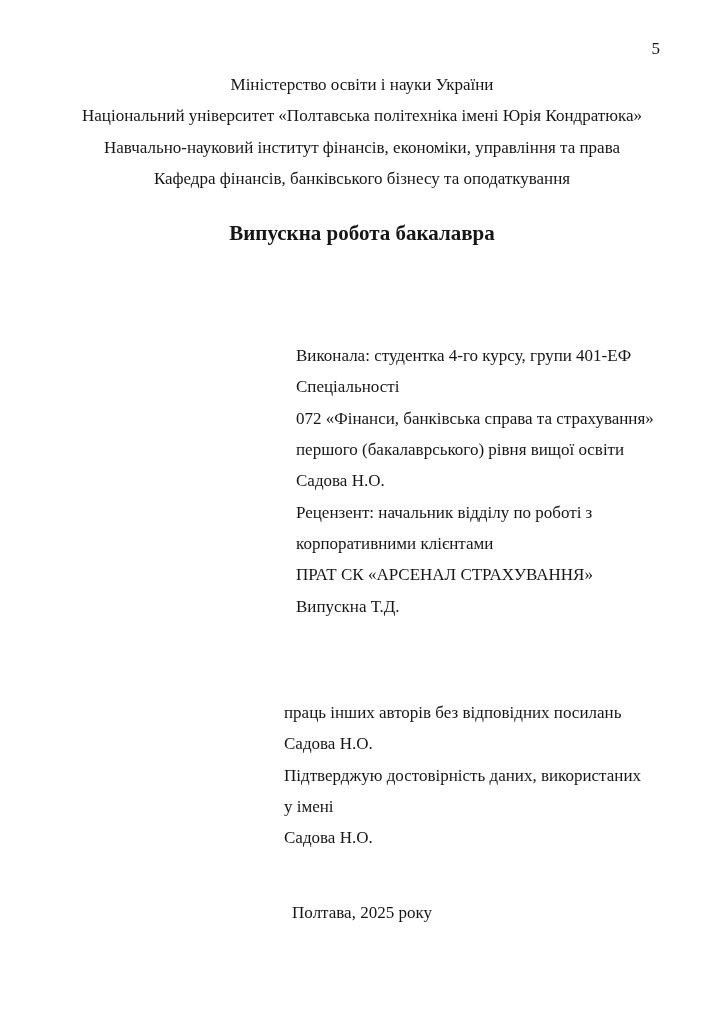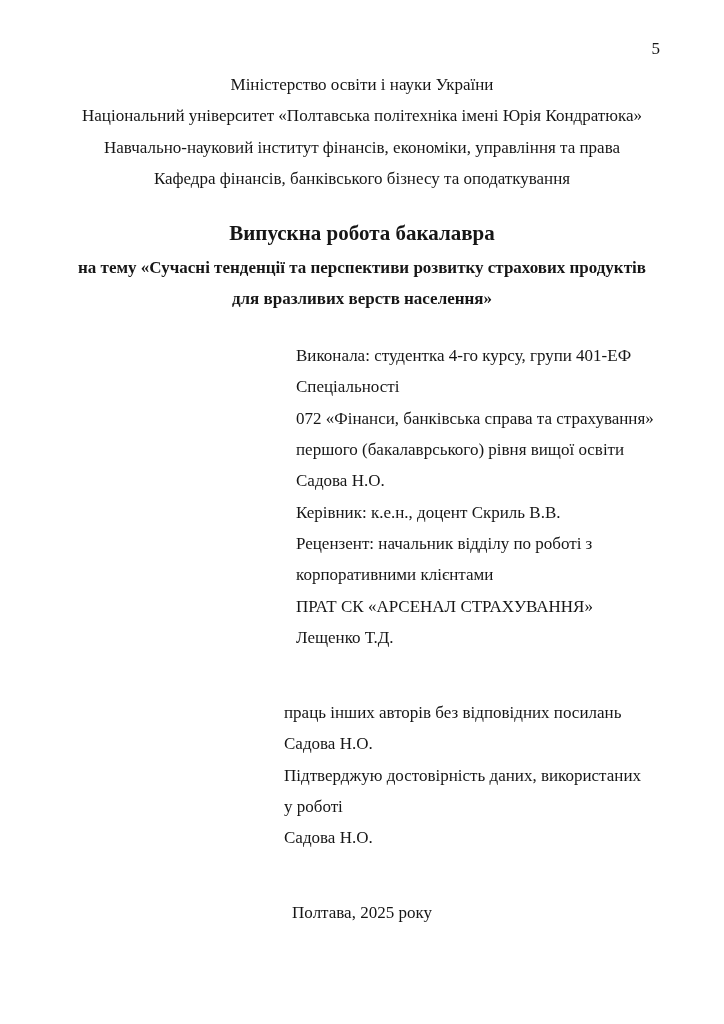--- a/index.html
+++ b/index.html
@@ -58,43 +58,38 @@
     <div class="title-line">Випускна робота бакалавра</div>
   </div>
 
   <div class="abs centered header-block">
     <div class="line">Міністерство освіти і науки України</div>
     <div class="line">Національний університет «Полтавська політехніка імені Юрія Кондратюка»</div>
     <div class="line">Навчально-науковий інститут фінансів, економіки, управління та права</div>
     <div class="line">Кафедра фінансів, банківського бізнесу та оподаткування</div>
   </div>
 
-  <div class="abs centered topic-block">
-    <div class="line">на тему «Сучасні тенденції та перспективи розвитку страхових продуктів</div>
-    <div class="line">для вразливих верств населення»</div>
-  </div>
 
   <div class="abs details-block">
     <div class="line">Виконала: студентка 4-го курсу, групи 401-ЕФ</div>
     <div class="line">Спеціальності</div>
     <div class="line">072 «Фінанси, банківська справа та страхування»</div>
     <div class="line">першого (бакалаврського) рівня вищої освіти</div>
     <div class="line">Садова Н.О.</div>
-    <div class="line">Керівник: к.е.н., доцент Скриль В.В.</div>
     <div class="line">Рецензент: начальник відділу по роботі з</div>
     <div class="line">корпоративними клієнтами</div>
     <div class="line">ПРАТ СК «АРСЕНАЛ СТРАХУВАННЯ»</div>
-    <div class="line">Лещенко Т.Д.</div>
+    <div class="line">Випускна Т.Д.</div>
   </div>
 
   <div class="abs attest-block">
     <div class="line">праць інших авторів без відповідних посилань</div>
     <div class="line">Садова Н.О.</div>
     <div class="line">Підтверджую достовірність даних, використаних</div>
-    <div class="line">у роботі</div>
+    <div class="line">у імені</div>
     <div class="line">Садова Н.О.</div>
   </div>
 
   <div class="abs centered footer-block">
     <div class="line">Полтава, 2025 року</div>
   </div>
 
 </div>
 
 </body></html>

